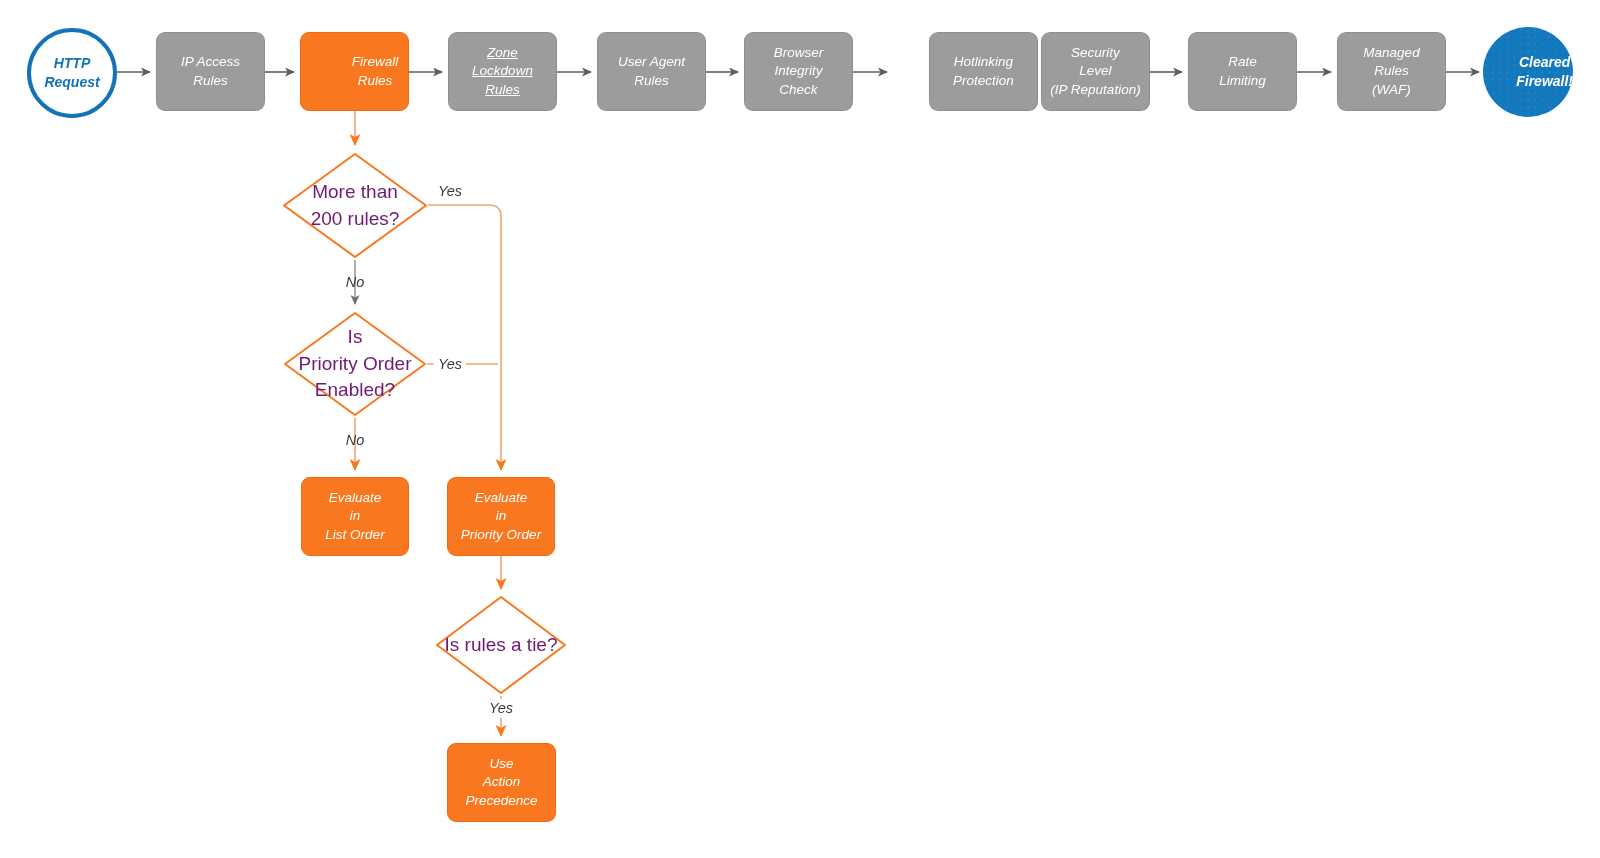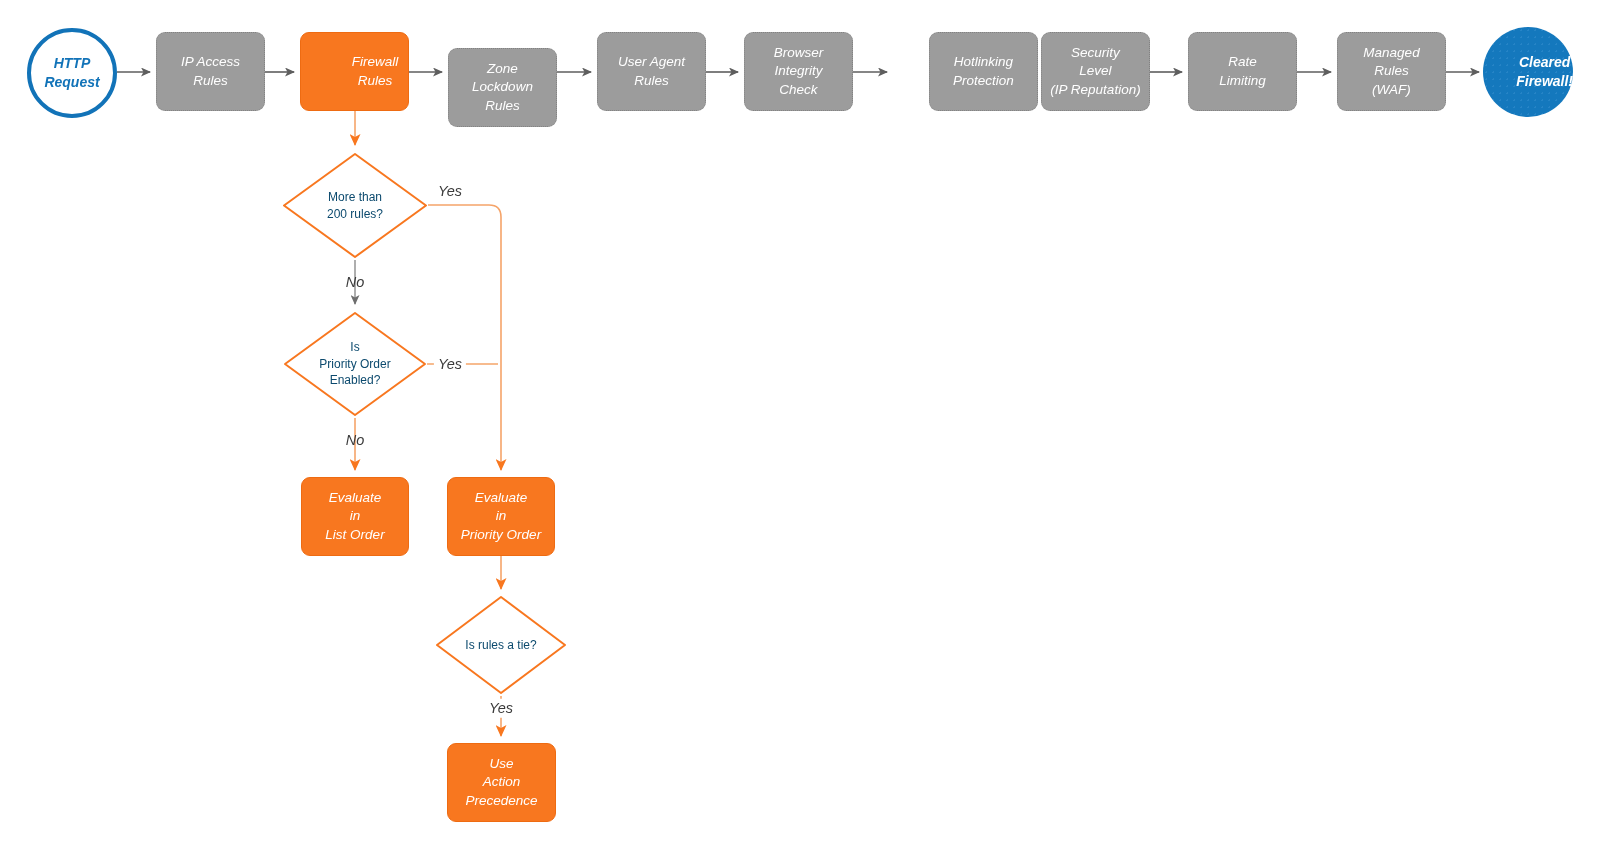--- a/index.html
+++ b/index.html
@@ -82,22 +82,22 @@
   .decision {
     background: transparent;
   }
   .decision svg {
     position: absolute;
     left: 0; top: 0;
     width: 100%; height: 100%;
   }
   .decision .lbl {
     position: relative;
-    font-size: 12px;
-    color: #0c4a6e;
+    font-size: 19px;
+    color: #701a75;
     line-height: 1.4;
   }
   
   .edge-label {
     position: absolute;
     z-index: 3;
     transform: translate(-50%, -50%);
     font-style: italic;
     font-size: 14.5px;
     color: #3b3b3b;
@@ -160,21 +160,21 @@
   <div class="node proc gray" style="left:156px; top:32px;">
     <span class="lbl">IP Access
 Rules</span>
   </div>
 
   <div class="node proc orange" style="left:300px; top:32px;padding-left:41px;">
     <span class="lbl">Firewall
 Rules</span>
   </div>
 
-  <div class="node proc gray" style="left:448px; top:48px;">
+  <div class="node proc gray" style="left:448px; top:32px;text-decoration:underline;">
     <span class="lbl">Zone
 Lockdown
 Rules</span>
   </div>
 
   <div class="node proc gray" style="left:597px; top:32px;">
     <span class="lbl">User Agent
 Rules</span>
   </div>
 

